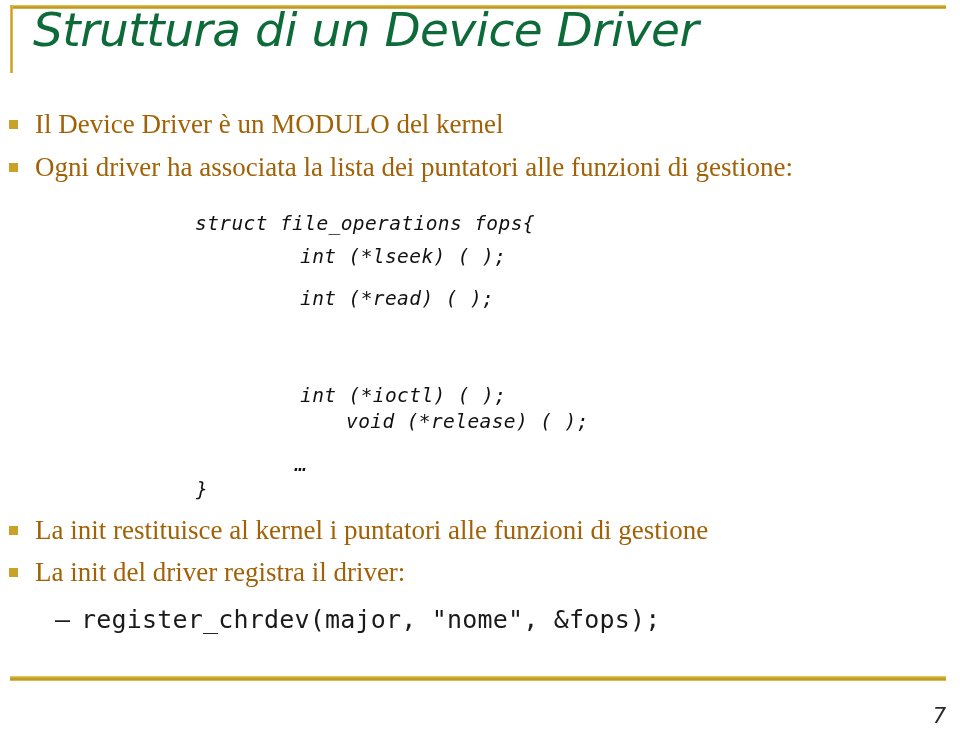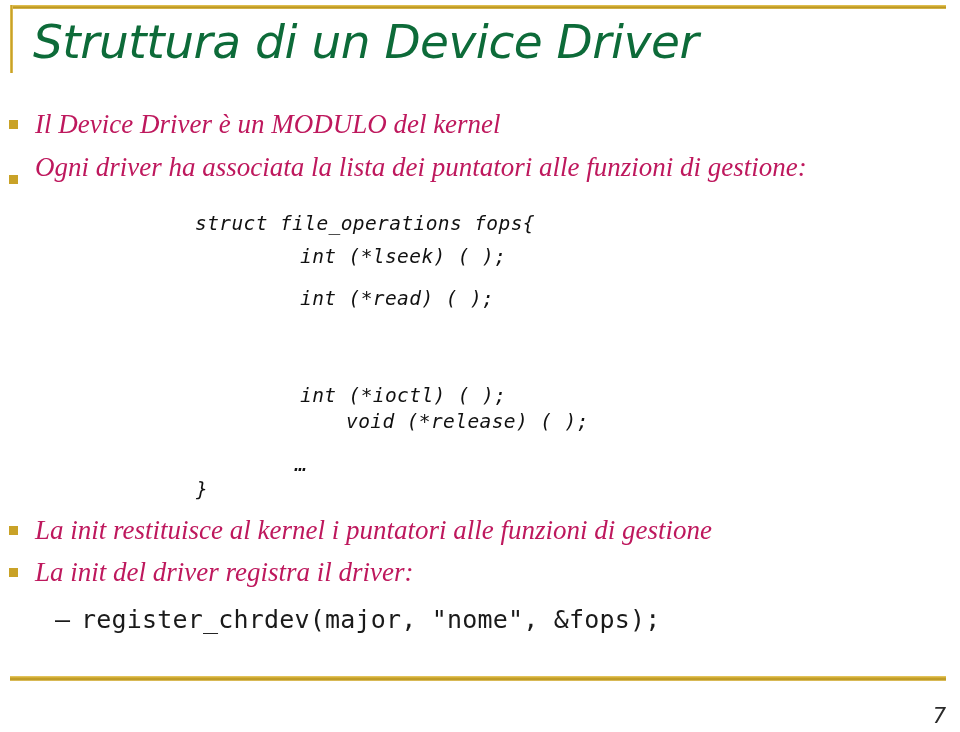--- a/index.html
+++ b/index.html
@@ -45,21 +45,21 @@
     width: 936px;
     height: 5px;
     background: linear-gradient(to bottom,
                 #e9cd67 0%, #caa42c 40%, #b8951f 65%, #e5c86d 100%);
   }
 
   
   #slide-title {
     position: absolute;
     left: 33px;
-    top: 14px;
+    top: 2px;
     font-family: "DejaVu Sans", "Liberation Sans", sans-serif;
     font-style: italic;
     font-weight: 400;
     font-size: 47px;
     line-height: 56px;
     letter-spacing: -0.5px;
     color: #0d6b39;
     white-space: nowrap;
   }
 
@@ -76,26 +76,25 @@
     height: 9px;
     background: #c9a227;
     margin-top: 12px;
     margin-right: 17px;
     flex: none;
   }
   .bullet-text {
     font-family: "Liberation Serif", "DejaVu Serif", serif;
     font-size: 27px;
     line-height: 33px;
-    color: #be185d;
-    font-style: italic;
+    color: #a16207;
   }
 
   #bullet-0 { top: 108px; }
-  #bullet-1 { top: 151px; align-items: flex-end; }
+  #bullet-1 { top: 151px; }
   #bullet-2 { top: 514px; }
   #bullet-3 { top: 556px; }
 
   
   .code-line {
     position: absolute;
     font-family: "DejaVu Sans Mono", "Liberation Mono", monospace;
     font-weight: normal;
     font-style: italic;
     font-size: 19.5px;

